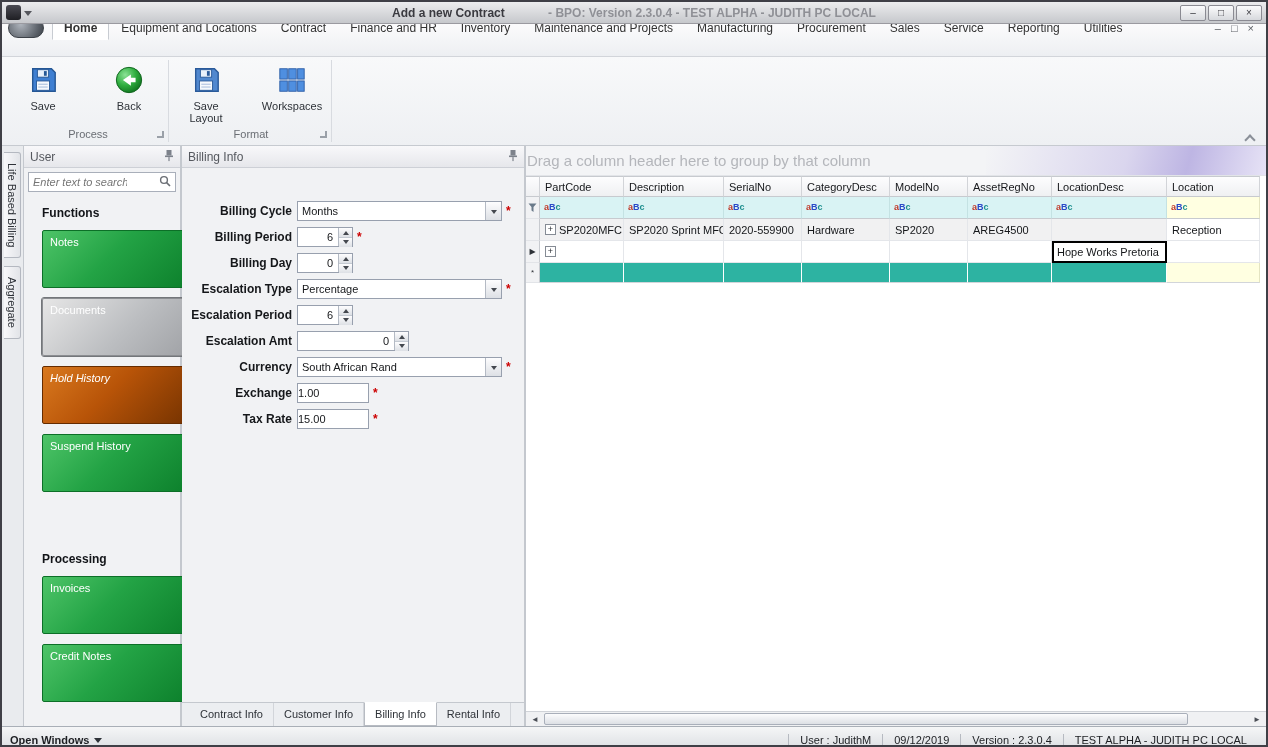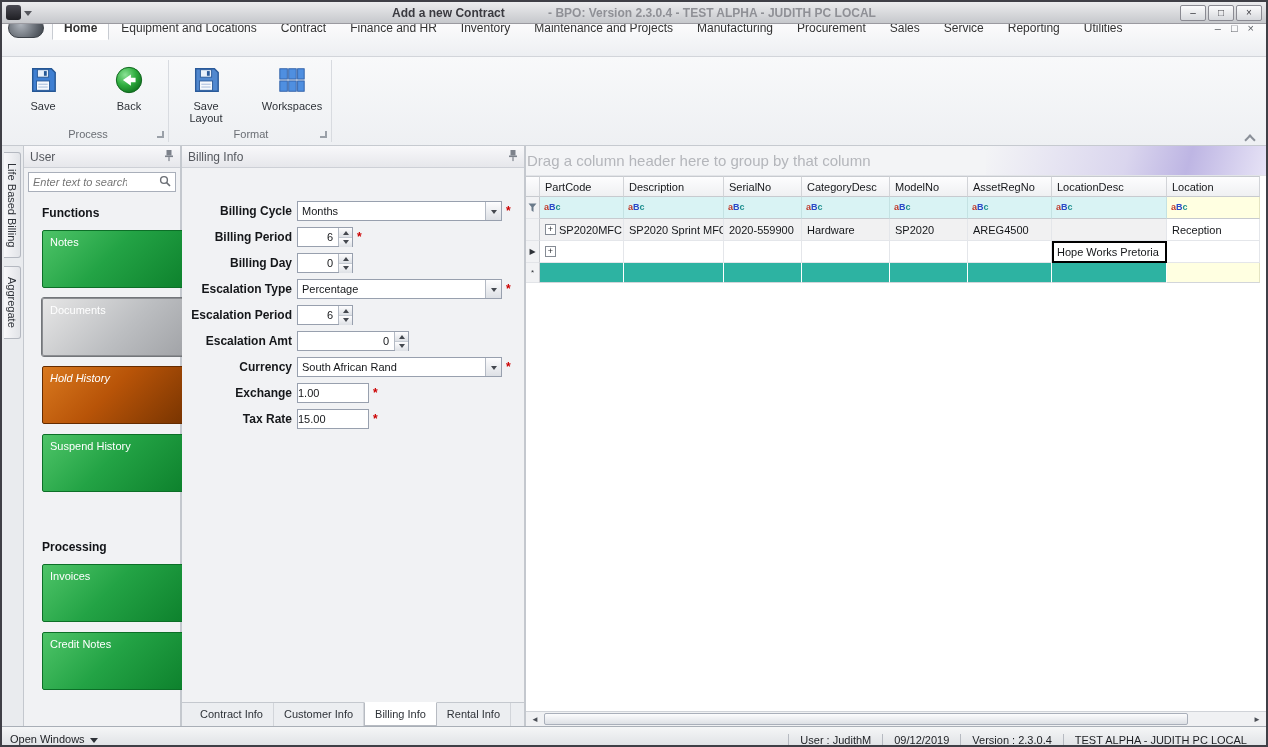--- a/index.html
+++ b/index.html
@@ -39,21 +39,21 @@
   .vtab { writing-mode:vertical-rl; font-size:11px; color:#2e3238; background:linear-gradient(90deg,#f8f8fa,#e2e4e8); border:1px solid #b4b8c0; border-left:none; padding:10px 2px; border-radius:0 3px 3px 0; white-space:nowrap; }
 
   .panel-header { height:22px; flex:0 0 22px; background:linear-gradient(#f8f8fa,#e6e7eb); border-bottom:1px solid #cdd0d6; display:flex; align-items:center; padding:0 6px; font-size:12px; color:#55585e; }
   .panel-header .pin { margin-left:auto; }
 
   
   .links-panel { width:158px; background:#f1f2f4; border-right:2px solid #c4c8ce; display:flex; flex-direction:column; }
   .search-box { margin:4px 4px 0 4px; height:20px; background:#fff; border:1px solid #a9afba; display:flex; align-items:center; padding-right:4px;gap:28px; }
   .search-box input { border:0; outline:0; flex:1; min-width:0; font-size:11px; font-style:italic; color:#6a6e74; padding:0 4px; background:transparent; font-family:"Liberation Sans", sans-serif; }
   .section-heading { font-weight:bold; font-size:12px; color:#121418; margin:14px 0 10px 18px; }
-  .section-heading.later { margin-top:38px; }
+  .section-heading.later { margin-top:50px; }
   .link-btn { width:150px; height:58px; margin:0 0 10px 18px; border-radius:2px; color:#fff; font-size:11px; padding:5px 7px; cursor:pointer; }
   .link-btn.green { background:linear-gradient(135deg,#4ec468 0%,#23a345 45%,#0c7f2b 100%); border:1px solid #0c6f27; }
   .link-btn.gray { background:linear-gradient(135deg,#e6e6e6 0%,#bcbec1 55%,#9fa1a5 100%); border:1px solid #8b8d91; outline:1px solid #73767a; }
   .link-btn.orange { background:linear-gradient(135deg,#d9791f 0%,#b85408 45%,#743200 100%); border:1px solid #652c00;font-style:italic; }
 
   
   .billing-panel { width:344px; background:#f1f2f4; border-right:2px solid #c4c8ce; display:flex; flex-direction:column; position:relative; }
   .bform { padding-top:30px; }
   .frow { display:flex; align-items:center; height:26px; }
   .flabel { width:110px; text-align:right; font-weight:bold; font-size:12px; color:#15171a; margin-right:5px; white-space:nowrap; }
@@ -96,21 +96,21 @@
   .ncell { height:20px; background:#2db3a2; border-right:1px solid #fff; border-bottom:1px solid #d2d5da; }
   .ncell.yellow { background:#ffffe1; border-right-color:#e4e4c2; }
   .grid-filler { flex:1; background:#fff; }
   .hscroll { position:absolute; bottom:0; left:0; right:0; height:15px; background:#f0f1f3; border-top:1px solid #d0d3d8; display:flex; align-items:center; padding:0 2px; }
   .sarrow { width:14px; font-size:8px; color:#4a4e55; text-align:center; }
   .strack { flex:1; position:relative; align-self:stretch; }
   .sthumb { position:absolute; left:2px; right:62px; top:1px; bottom:1px; background:linear-gradient(#fcfcfd,#dde0e5); border:1px solid #a9afba; border-radius:2px; }
 
   
   .statusbar { height:26px; background:linear-gradient(#f5f6f7,#d9dce0); border-top:1px solid #a9afb7; display:flex; align-items:center; font-size:11px; color:#1c1e22; padding:0 8px; }
-  .sb-left { display:flex; gap:5px; font-weight:normal; }
+  .sb-left { display:flex; align-items:center; gap:5px; font-weight:bold; }
   .sb-caret { width:0; height:0; border:4px solid transparent; border-top:5px solid #2e3238; margin-top:5px; }
   .sb-right { margin-left:auto; display:flex; align-items:center; }
   .sb-item { padding:0 11px; border-left:1px solid #b6bac1; white-space:nowrap; }
 </style>
 </head>
 <body>
 
 <div class="window">
 
   <div class="titlebar">

